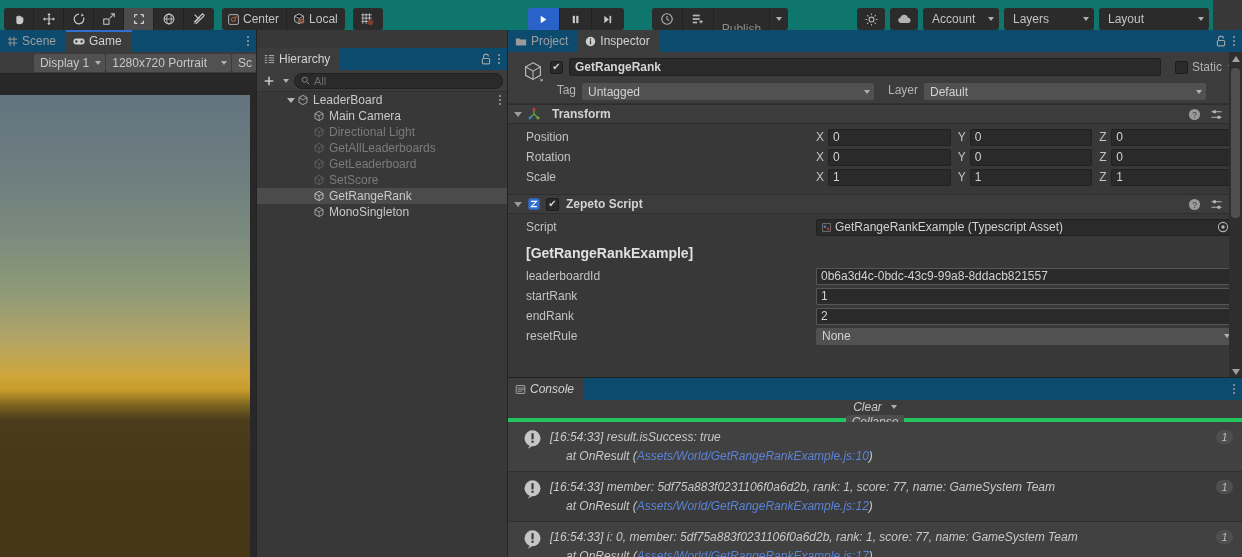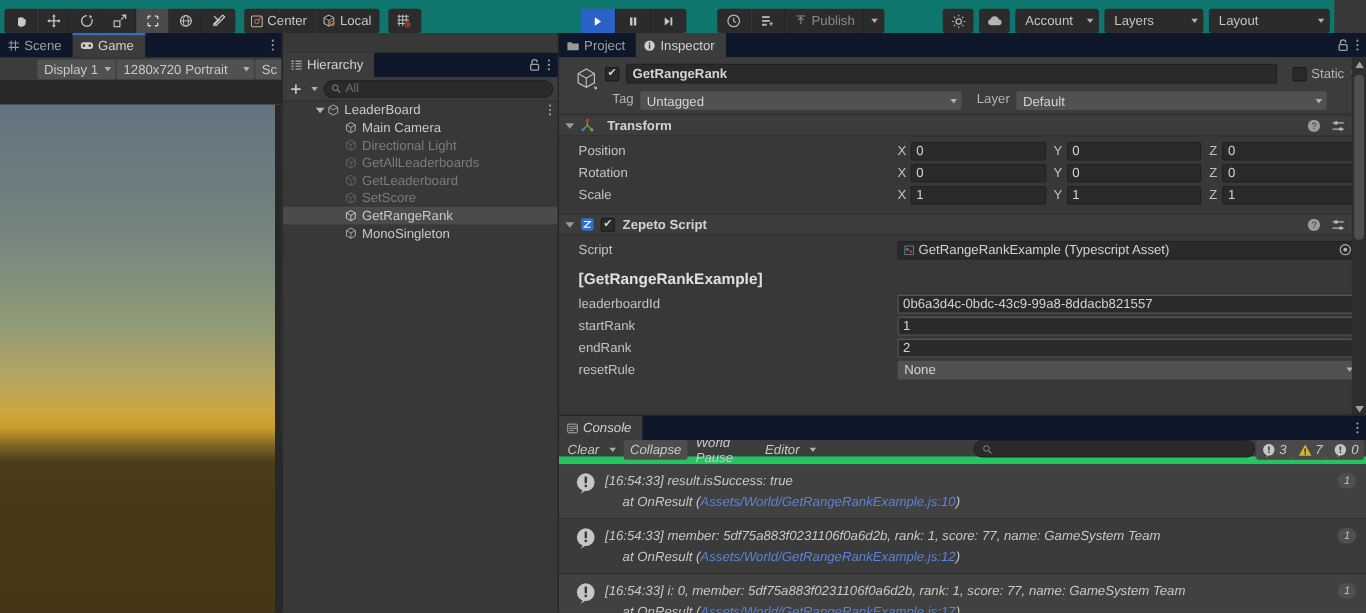--- a/index.html
+++ b/index.html
@@ -47,39 +47,39 @@
   }
   .play-btn:first-child { border-radius: 3px 0 0 3px; background: #2962c8; }
   .play-btn:last-child { border-radius: 0 3px 3px 0; border-right: none; }
   .cloud-group { display: flex; margin-left: 28px; }
   .cloud-btn {
     height: 22px; background: #2b2b2b; display: flex; align-items: center;
     justify-content: center; padding: 0 8px;
     border-right: 1px solid #212121; cursor: pointer;
   }
   .cloud-btn:first-child { border-radius: 3px 0 0 3px; }
-  .publish-btn { gap: 4px; color: #8a8a8a; }
+  .publish-btn { gap: 20px; color: #8a8a8a; flex-direction: column; }
   .publish-caret { width: 18px; border-radius: 0 3px 3px 0; border-right: none; }
   .right-group { display: flex; align-items: center; margin-left: auto; margin-right: 4px; gap: 5px; }
   .icon-sq {
     width: 28px; height: 22px; background: #2b2b2b; border-radius: 3px;
     display: flex; align-items: center; justify-content: center; cursor: pointer;
   }
   .dropdown-btn {
     height: 22px; background: #2b2b2b; border-radius: 3px; display: flex;
     align-items: center; justify-content: space-between; padding: 0 5px 0 9px;
     color: #c4c4c4; font-size: 12px; cursor: pointer;
   }
   .caret { width: 0; height: 0; border-left: 3.5px solid transparent;
     border-right: 3.5px solid transparent; border-top: 4px solid #b0b0b0; margin-left: 6px; }
 
   
   .panel { position: absolute; background: #383838; }
   .tabbar {
-    height: 22px; background: #0f172a; display: flex; align-items: stretch;
+    height: 22px; background: #0c4a6e; display: flex; align-items: stretch;
     position: relative;
   }
   .tab {
     display: flex; align-items: center; gap: 4px; padding: 0 10px 0 7px;
     font-size: 12px; color: #a0a0a0; background: transparent; cursor: pointer;
     position: relative;
   }
   .tab.active { background: #3c3c3c; color: #d2d2d2; }
   .tab.active.hl::before {
     content:""; position:absolute; left:0; right:0; top:0; height:2px; background:#2f6fd0;
@@ -203,22 +203,22 @@
     position: absolute; right: 0; top: 0; width: 13px; height: 326px; background: #2e2e2e;
   }
   .vscroll .thumb { position: absolute; left: 2px; top: 16px; width: 9px; height: 150px;
     background: #4f4f4f; border-radius: 4px; }
   .vscroll .arrow { position:absolute; left:0; width:13px; height:13px;
     display:flex; align-items:center; justify-content:center; }
 
   
   #console-panel { left: 508px; top: 378px; width: 734px; height: 179px; background: #383838; font-style: italic; }
   .console-toolbar {
-    height: 22px; background: #3c3c3c; display: flex; align-items: flex-start;
-    padding: 0 2px; gap: 1px; border-bottom: 7px solid #22c55e;
+    height: 22px; background: #3c3c3c; display: flex; align-items: center;
+    padding: 0 2px; gap: 1px; border-bottom: 4px solid #22c55e; flex-direction: column;
   }
   .cbtn {
     height: 18px; display: flex; align-items: center; padding: 0 6px;
     font-size: 12px; color: #c8c8c8; background: transparent; cursor: pointer; gap: 3px;
   }
   .cbtn.pressed { background: #4d4d4d; border-radius: 2px; }
   .csearch {
     width: 345px; height: 16px; background: #2a2a2a; border-radius: 8px; margin-left: 136px;
     display: flex; align-items: center; padding: 0 7px; border: 1px solid #212121;
   }

